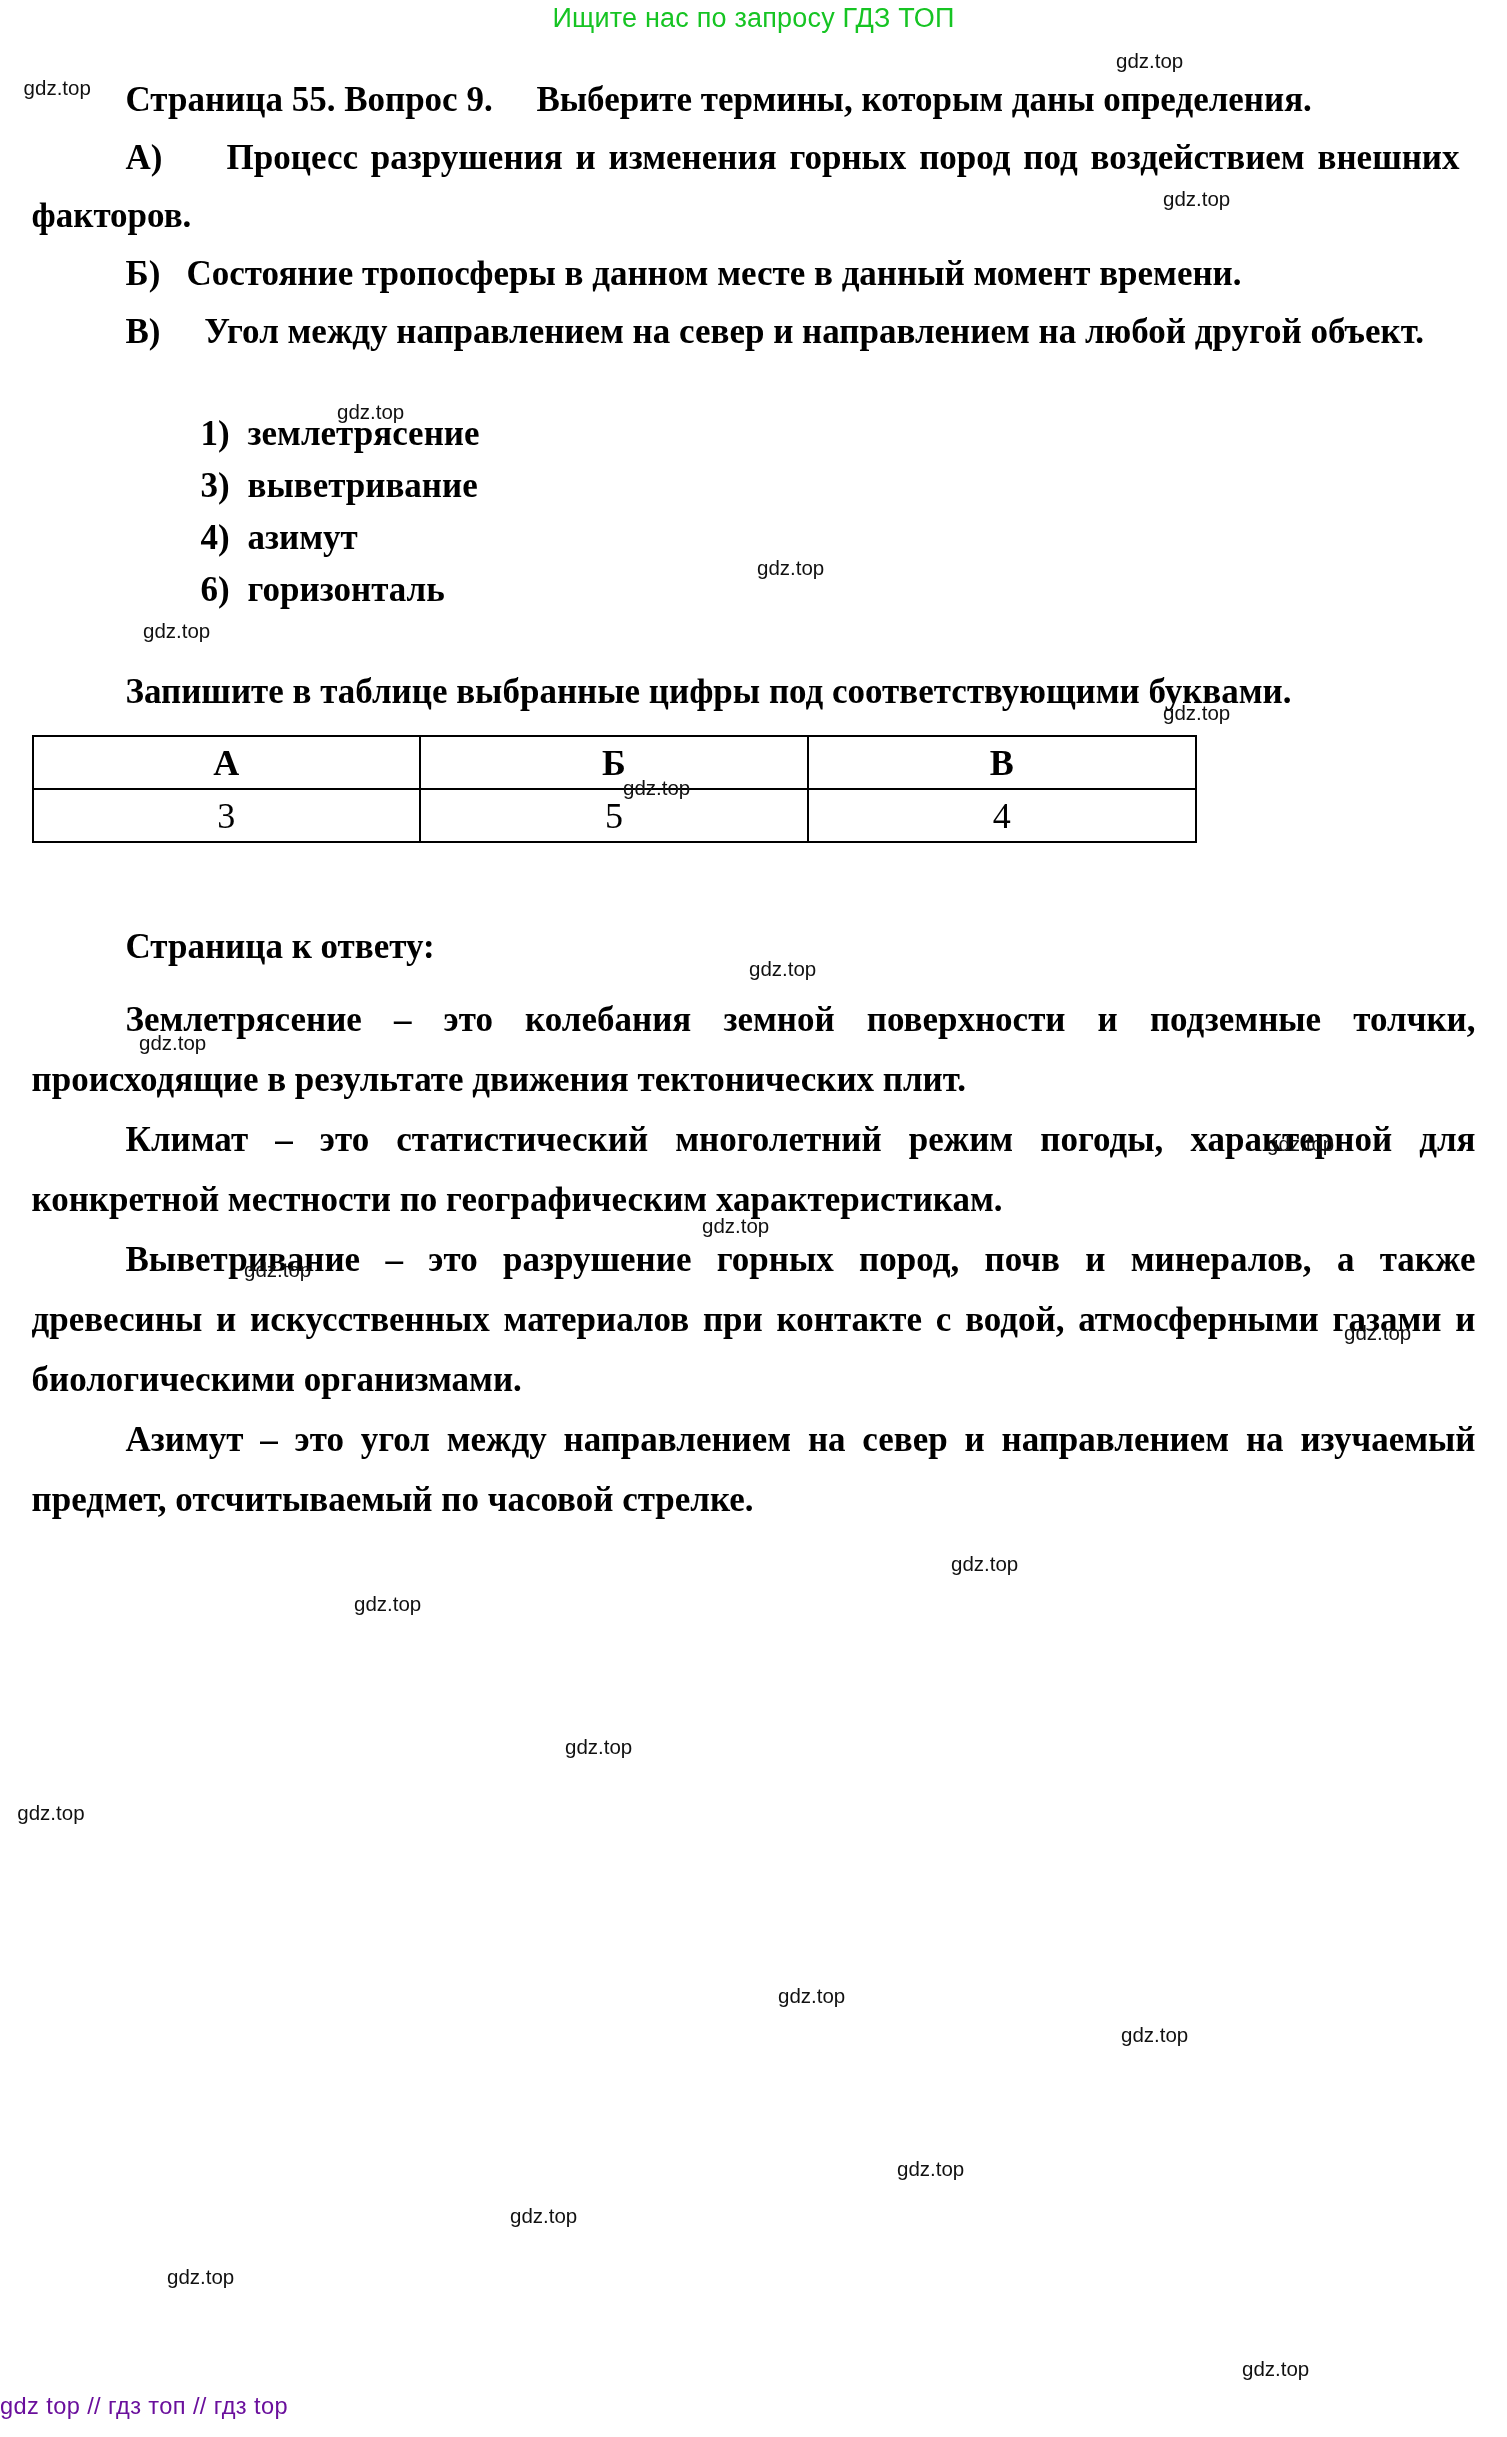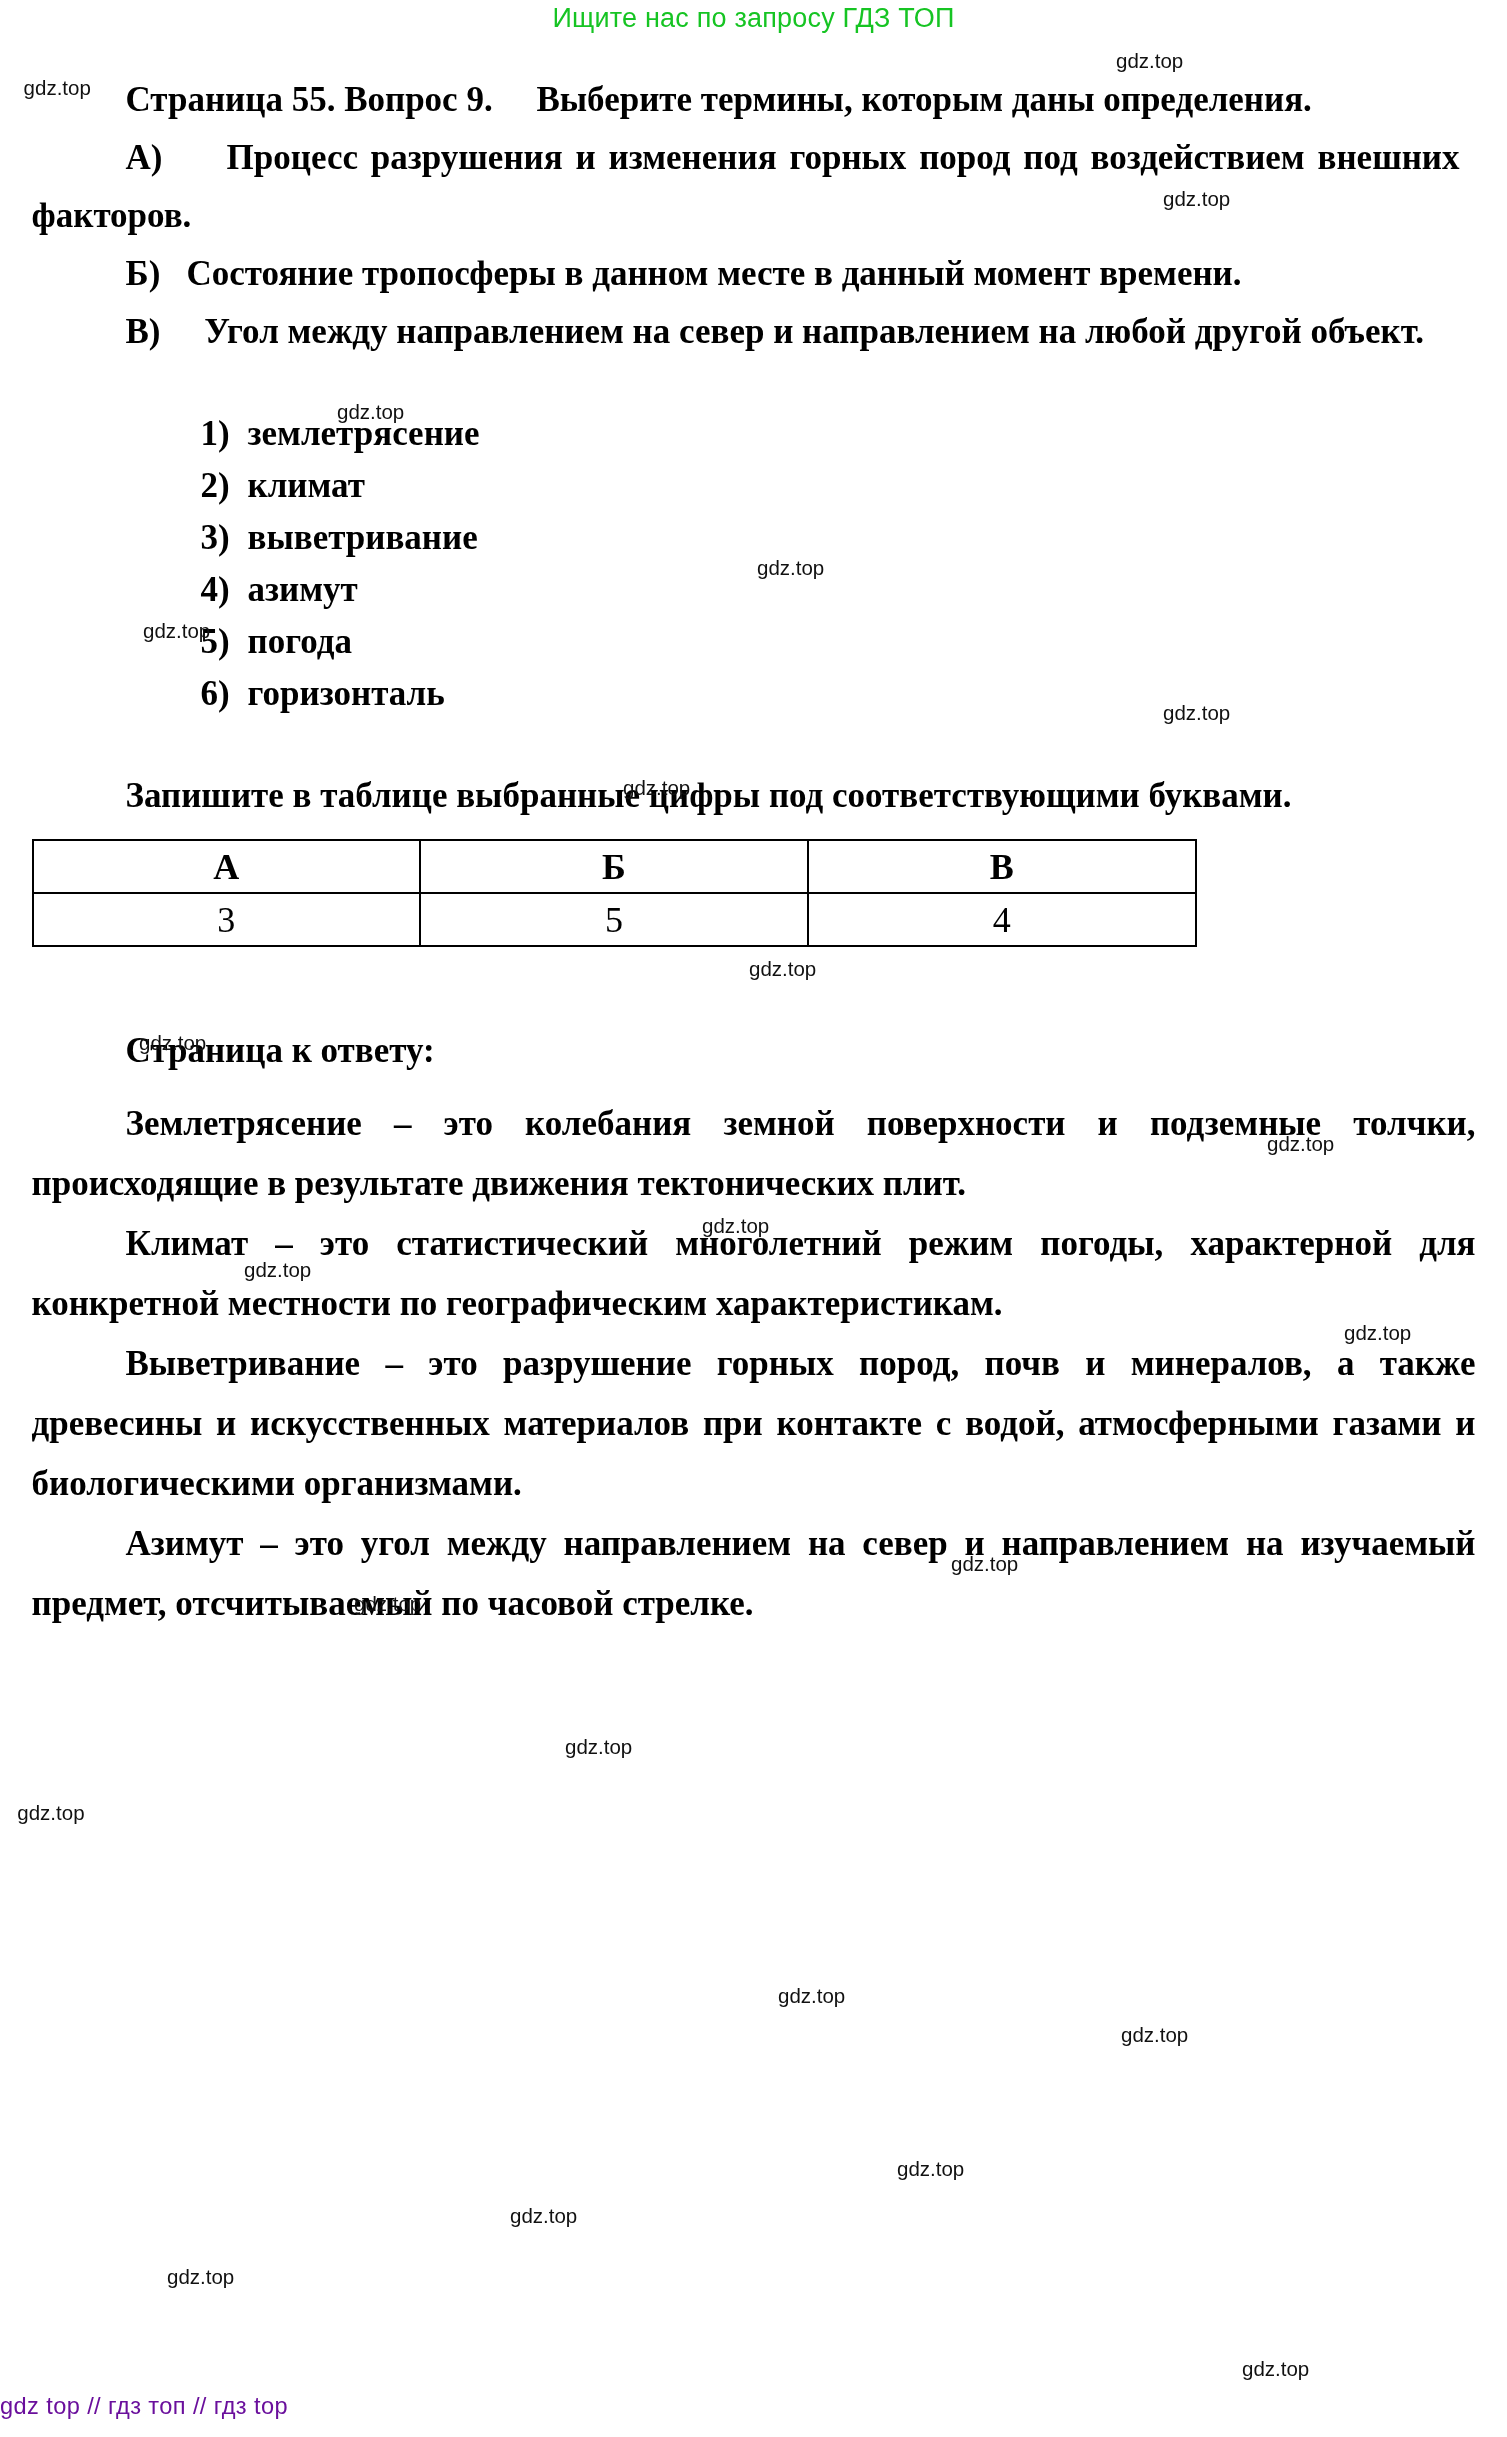--- a/index.html
+++ b/index.html
@@ -157,30 +157,24 @@
     <span>Угол между направлением на север и направлением на любой другой объект.</span>
   </p>
 
   <div class="block-gap-l"></div>
 
   <ul class="terms">
     <li>
       <span class="num">1)</span><span>землетрясение</span>
     </li>
     <li>
-      <span class="num">2)</span><span>климат</span>
-    </li>
-    <li>
       <span class="num">3)</span><span>выветривание</span>
     </li>
     <li>
       <span class="num">4)</span><span>азимут</span>
-    </li>
-    <li>
-      <span class="num">5)</span><span>погода</span>
     </li>
     <li>
       <span class="num">6)</span><span>горизонталь</span>
     </li>
   </ul>
 
   <div class="block-gap-l"></div>
 
   <p class="para indent justify-all last-left">Запишите в таблице выбранные цифры под соответствующими буквами.</p>
 

